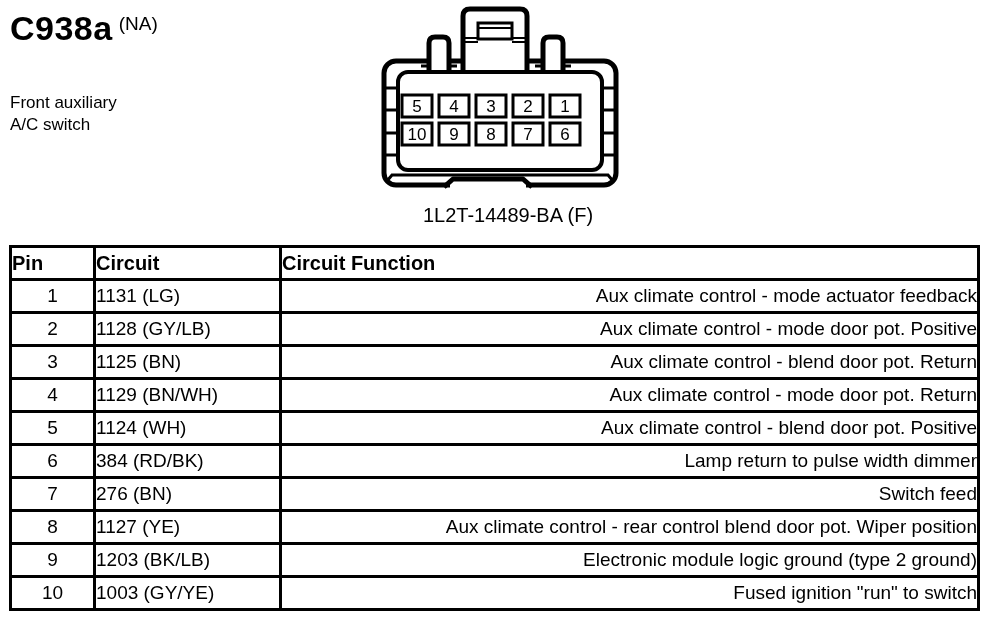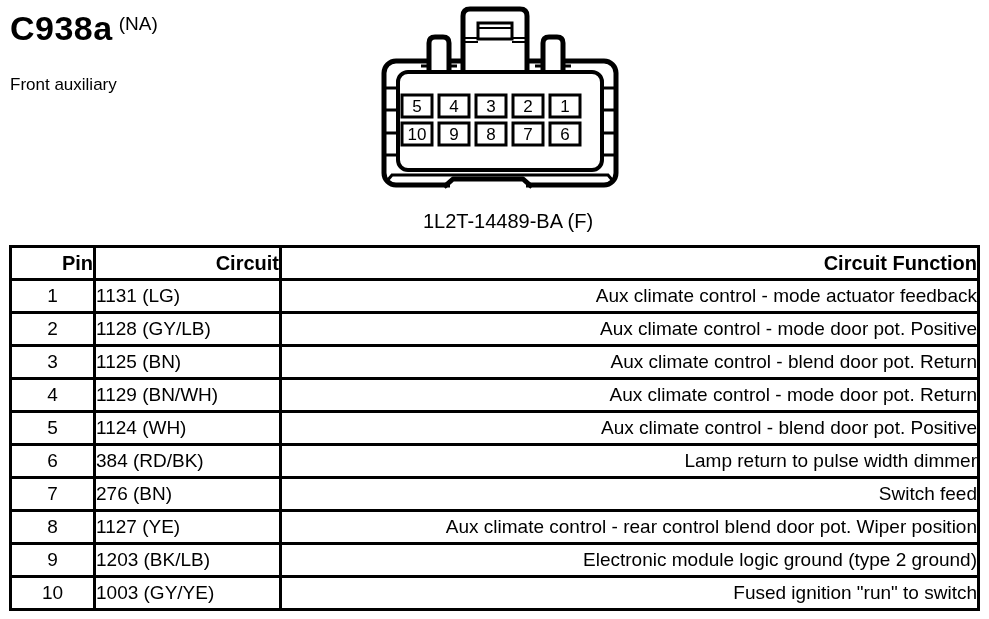--- a/index.html
+++ b/index.html
@@ -20,61 +20,62 @@
     letter-spacing: 0.5px;
   }
   .connector-id .suffix {
     font-size: 19px; font-weight: normal; vertical-align: 10px;
     letter-spacing: 0; margin-left: 6px;
   }
   .part-number {
     font-size: 30px; font-weight: bold; line-height: 34px; margin-top: 12px;
   }
   .description {
-    font-size: 17px; line-height: 22px; margin-top: 26px;
+    font-size: 17px; line-height: 22px; margin-top: 44px;
   }
 
   
   .connector-svg { position: absolute; left: 370px; top: 2px; }
   .connector-svg .ink { fill: none; stroke: #000; }
   .connector-svg .fill-shape { fill: #fff; stroke: #000; }
   .connector-svg text {
     font-family: "Liberation Sans", sans-serif;
     font-size: 17px; fill: #000; text-anchor: middle;
   }
   .connector-caption {
-    position: absolute; left: 382px; top: 210px; width: 252px;
+    position: absolute; left: 382px; top: 204px; width: 252px;
     text-align: center; font-size: 20px;
   }
 
   
   table.pinout {
     position: absolute; left: 9px; top: 245px; width: 971px;
     border-collapse: collapse; table-layout: fixed;
   }
   table.pinout th, table.pinout td {
     border: 3px solid #000; height: 30px; padding: 0;
     font-size: 19px; overflow: hidden; white-space: nowrap;
   }
-  table.pinout th { font-size: 20px; font-weight: bold; text-align: right; }
+  table.pinout th { font-size: 20px; font-weight: bold; text-align: left; }
   td.col-pin { text-align: center; }
   td.col-circuit { }
   td.col-function { text-align: right; padding-left: 10px; }
 </style>
 </head>
 <body>
 
 <div class="page">
 
   <div class="id-block">
     <div class="connector-id">
       <span>C938a</span><span class="suffix">(NA)</span>
     </div>
     <div class="description">
       <div>Front auxiliary</div>
+      <div>A/C switch</div>
     </div>
   </div>
 
   <svg class="connector-svg" width="256" height="198" viewBox="370 2 256 198">
 
     <rect class="fill-shape" x="384" y="61" width="232" height="124" rx="12" stroke-width="5"></rect>
 
     <path class="fill-shape" stroke-width="5" d="M463,73 L463,16 Q463,9 470,9 L520,9 Q527,9 527,16 L527,73"></path>
     <rect class="ink" x="478" y="23" width="34" height="16" stroke-width="3"></rect>
     <line class="ink" x1="478" y1="28" x2="512" y2="28" stroke-width="2"></line>

